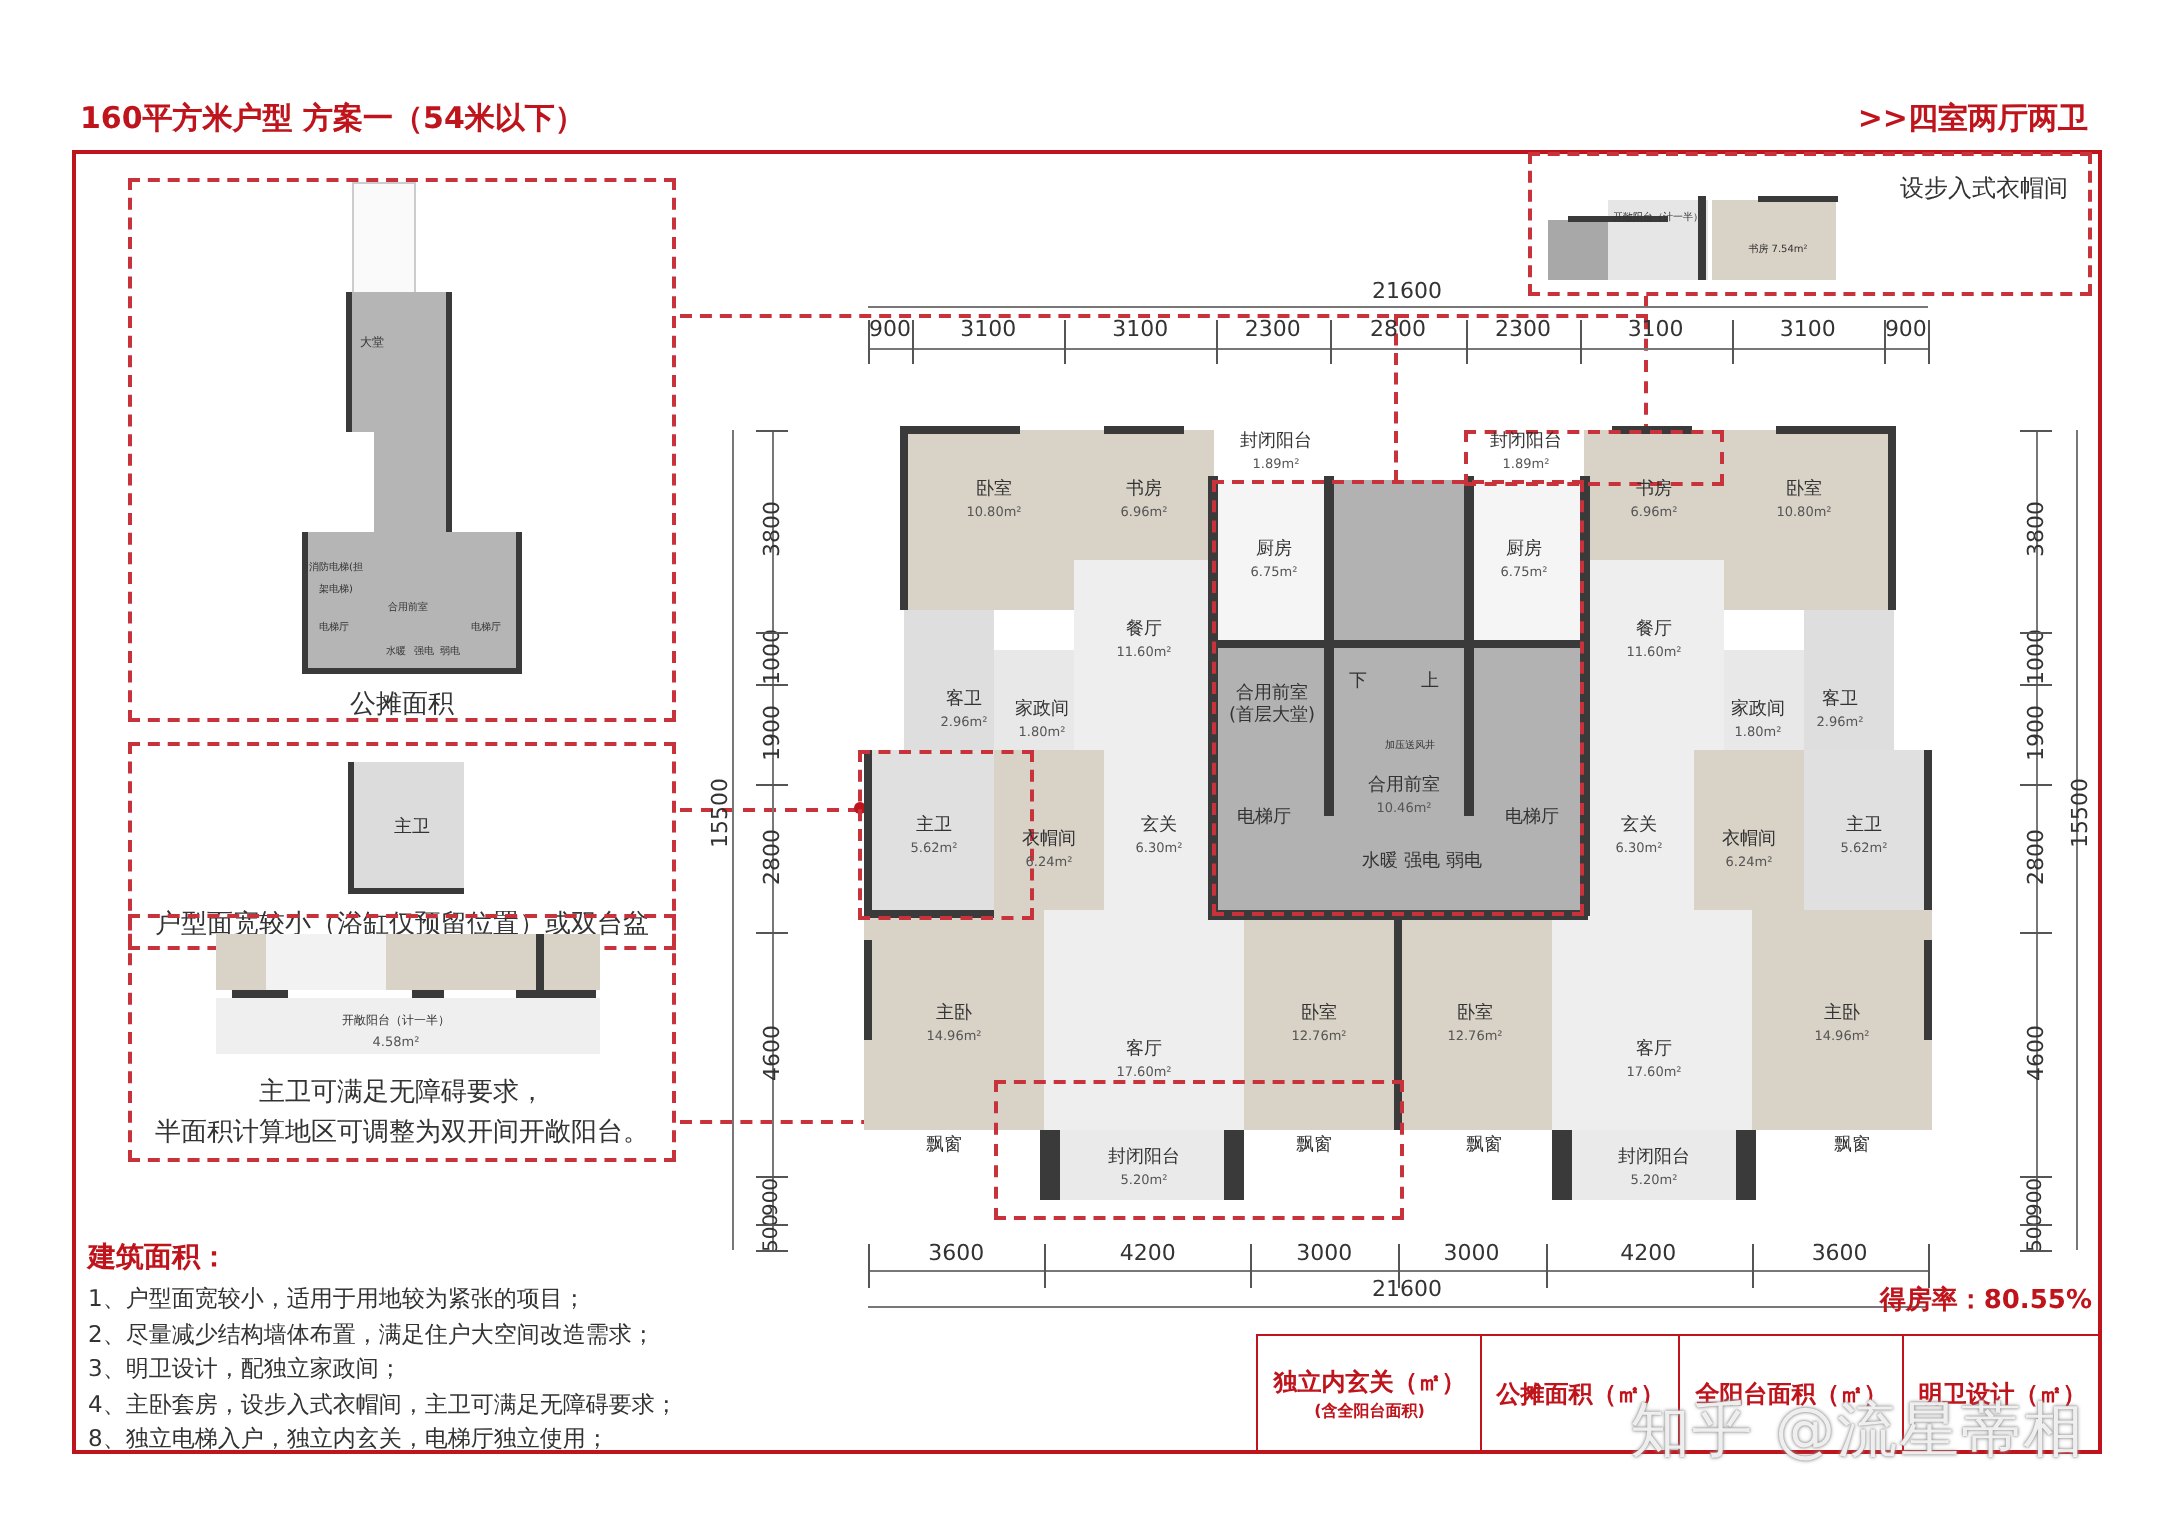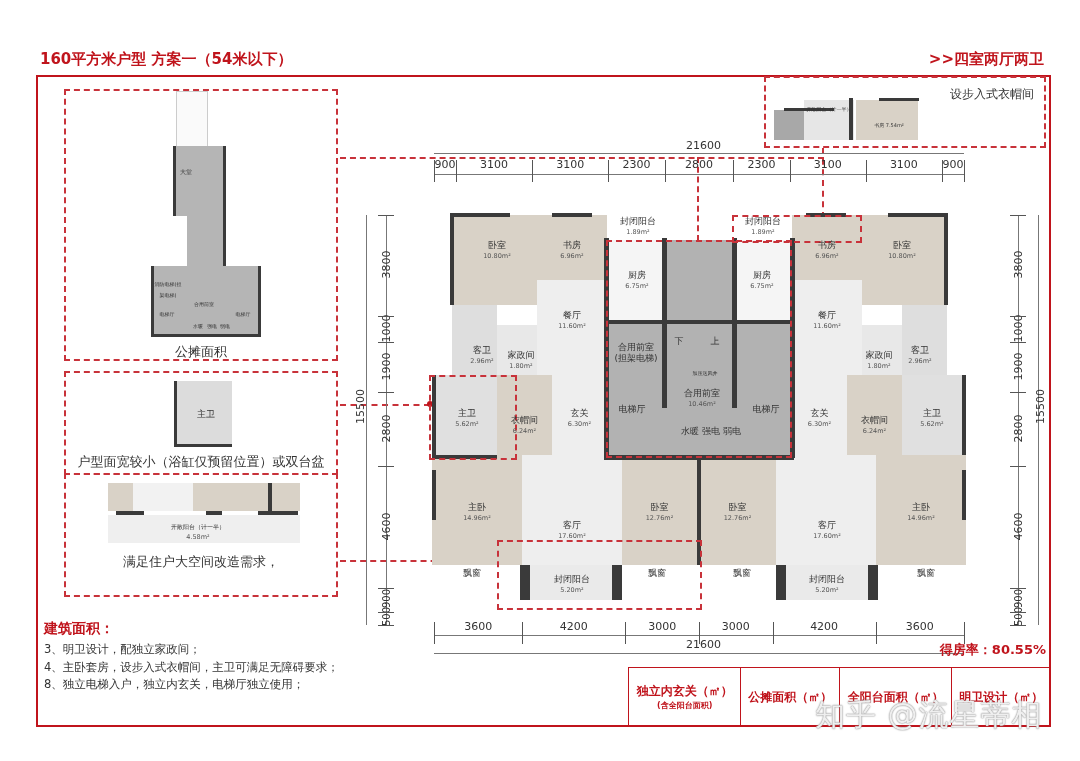--- a/index.html
+++ b/index.html
@@ -79,35 +79,36 @@
   <div class="abs caption" style="left:0;width:270px;top:252px;">公摊面积</div>
 </div>
 
 <div class="abs dash" style="left:64px;top:371px;width:274px;height:104px;">
   <div class="abs" style="left:108px;top:8px;width:58px;height:66px;background:#dcdcdc;border-left:3px solid #3a3a3a;border-bottom:3px solid #3a3a3a;box-sizing:border-box;">
     <div class="room" style="left:14px;top:28px;width:30px;font-size:9px;">主卫</div>
   </div>
   <div class="abs caption" style="left:0;width:270px;top:80px;">户型面宽较小（浴缸仅预留位置）或双台盆</div>
 </div>
 
-<div class="abs dash" style="left:64px;top:473px;width:274px;height:124px;">
+<div class="abs dash" style="left:64px;top:457px;width:274px;height:124px;">
   <div class="abs" style="left:42px;top:8px;width:192px;height:60px;">
     <div class="floor-warm" style="left:0;top:0;width:192px;height:28px;"></div>
     <div class="floor-light" style="left:25px;top:0;width:60px;height:28px;background:#f2f2f2;"></div>
     <div class="floor-light" style="left:0;top:32px;width:192px;height:28px;background:#efefef;"></div>
     <div class="wall" style="left:8px;top:28px;width:28px;height:4px;"></div>
     <div class="wall" style="left:98px;top:28px;width:16px;height:4px;"></div>
     <div class="wall" style="left:150px;top:28px;width:40px;height:4px;"></div>
     <div class="wall" style="left:160px;top:0;width:4px;height:28px;"></div>
     <div class="room" style="left:50px;top:38px;width:80px;font-size:6px;">
       <span>开敞阳台（计一半）</span>
       <small>4.58m²</small>
     </div>
   </div>
-  <div class="abs caption" style="left:0;width:270px;top:78px;">满足住户大空间改造需求，</div>
+  <div class="abs caption" style="left:0;width:270px;top:78px;">主卫可满足无障碍要求，</div>
+  <div class="abs caption" style="left:0;width:270px;top:98px;">半面积计算地区可调整为双开间开敞阳台。</div>
 </div>
 
 <div class="rline-h" style="left:340px;top:157px;width:484px;"></div>
 <div class="rline-v" style="left:697px;top:157px;height:84px;"></div>
 <div class="rline-v" style="left:822px;top:148px;height:70px;"></div>
 <div class="dot" style="left:819px;top:214px;"></div>
 <div class="rline-h" style="left:340px;top:404px;width:90px;"></div>
 <div class="dot" style="left:427px;top:401px;"></div>
 <div class="rline-h" style="left:340px;top:560px;width:157px;"></div>
 <div class="dot" style="left:494px;top:557px;"></div>
@@ -270,21 +271,21 @@
   <div class="room" style="left:10px;top:198px;width:50px;"><span>主卫</span><small>5.62m²</small></div>
   <div class="room" style="left:70px;top:205px;width:45px;"><span>衣帽间</span><small>6.24m²</small></div>
   <div class="room" style="left:125px;top:198px;width:45px;"><span>玄关</span><small>6.30m²</small></div>
   <div class="room" style="left:20px;top:292px;width:50px;"><span>主卧</span><small>14.96m²</small></div>
   <div class="room" style="left:115px;top:310px;width:50px;"><span>客厅</span><small>17.60m²</small></div>
   <div class="room" style="left:200px;top:292px;width:55px;"><span>卧室</span><small>12.76m²</small></div>
   <div class="room" style="left:20px;top:358px;width:40px;">飘窗</div>
   <div class="room" style="left:205px;top:358px;width:40px;">飘窗</div>
   <div class="room" style="left:110px;top:364px;width:60px;"><span>封闭阳台</span><small>5.20m²</small></div>
 
-  <div class="room" style="left:178px;top:132px;width:52px;font-size:9px;"><span>合用前室</span><br><span>(担架电梯)</span></div>
+  <div class="room" style="left:178px;top:132px;width:52px;font-size:9px;"><span>合用前室</span><br><span>(首层大堂)</span></div>
   <div class="room" style="left:240px;top:126px;width:14px;">下</div>
   <div class="room" style="left:276px;top:126px;width:14px;">上</div>
   <div class="room" style="left:248px;top:158px;width:50px;font-size:5px;">加压送风井</div>
   <div class="room" style="left:240px;top:178px;width:60px;"><span>合用前室</span><small>10.46m²</small></div>
   <div class="room" style="left:180px;top:194px;width:40px;">电梯厅</div>
   <div class="room" style="left:314px;top:194px;width:40px;">电梯厅</div>
   <div class="room" style="left:248px;top:216px;width:20px;">水暖</div>
   <div class="room" style="left:269px;top:216px;width:20px;">强电</div>
   <div class="room" style="left:290px;top:216px;width:20px;">弱电</div>
 
@@ -301,20 +302,22 @@
   <div class="room" style="left:278px;top:292px;width:55px;"><span>卧室</span><small>12.76m²</small></div>
   <div class="room" style="left:370px;top:310px;width:50px;"><span>客厅</span><small>17.60m²</small></div>
   <div class="room" style="left:464px;top:292px;width:50px;"><span>主卧</span><small>14.96m²</small></div>
   <div class="room" style="left:290px;top:358px;width:40px;">飘窗</div>
   <div class="room" style="left:474px;top:358px;width:40px;">飘窗</div>
   <div class="room" style="left:365px;top:364px;width:60px;"><span>封闭阳台</span><small>5.20m²</small></div>
 </div>
 
 <div class="abs feat-title">建筑面积：</div>
 <div class="abs feat-list">
+  <div>1、户型面宽较小，适用于用地较为紧张的项目；</div>
+  <div>2、尽量减少结构墙体布置，满足住户大空间改造需求；</div>
   <div>3、明卫设计，配独立家政间；</div>
   <div>4、主卧套房，设步入式衣帽间，主卫可满足无障碍要求；</div>
   <div>8、独立电梯入户，独立内玄关，电梯厅独立使用；</div>
 </div>
 
 <div class="abs ratio">得房率：80.55%</div>
 
 <table class="abs area-table">
   <tbody>
       <tr style="height:32px;">

